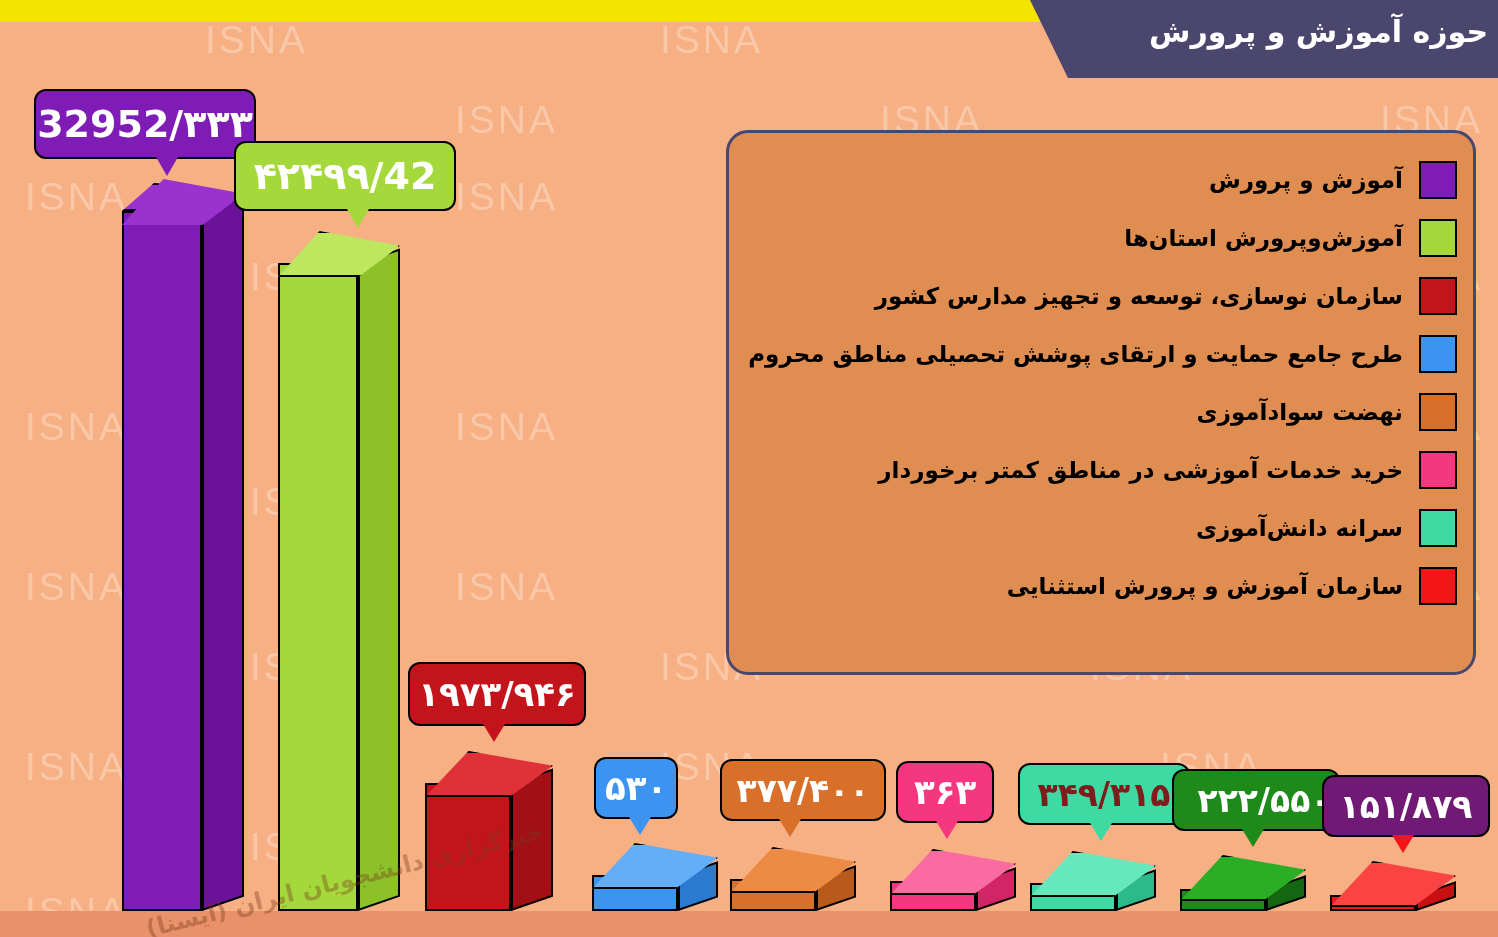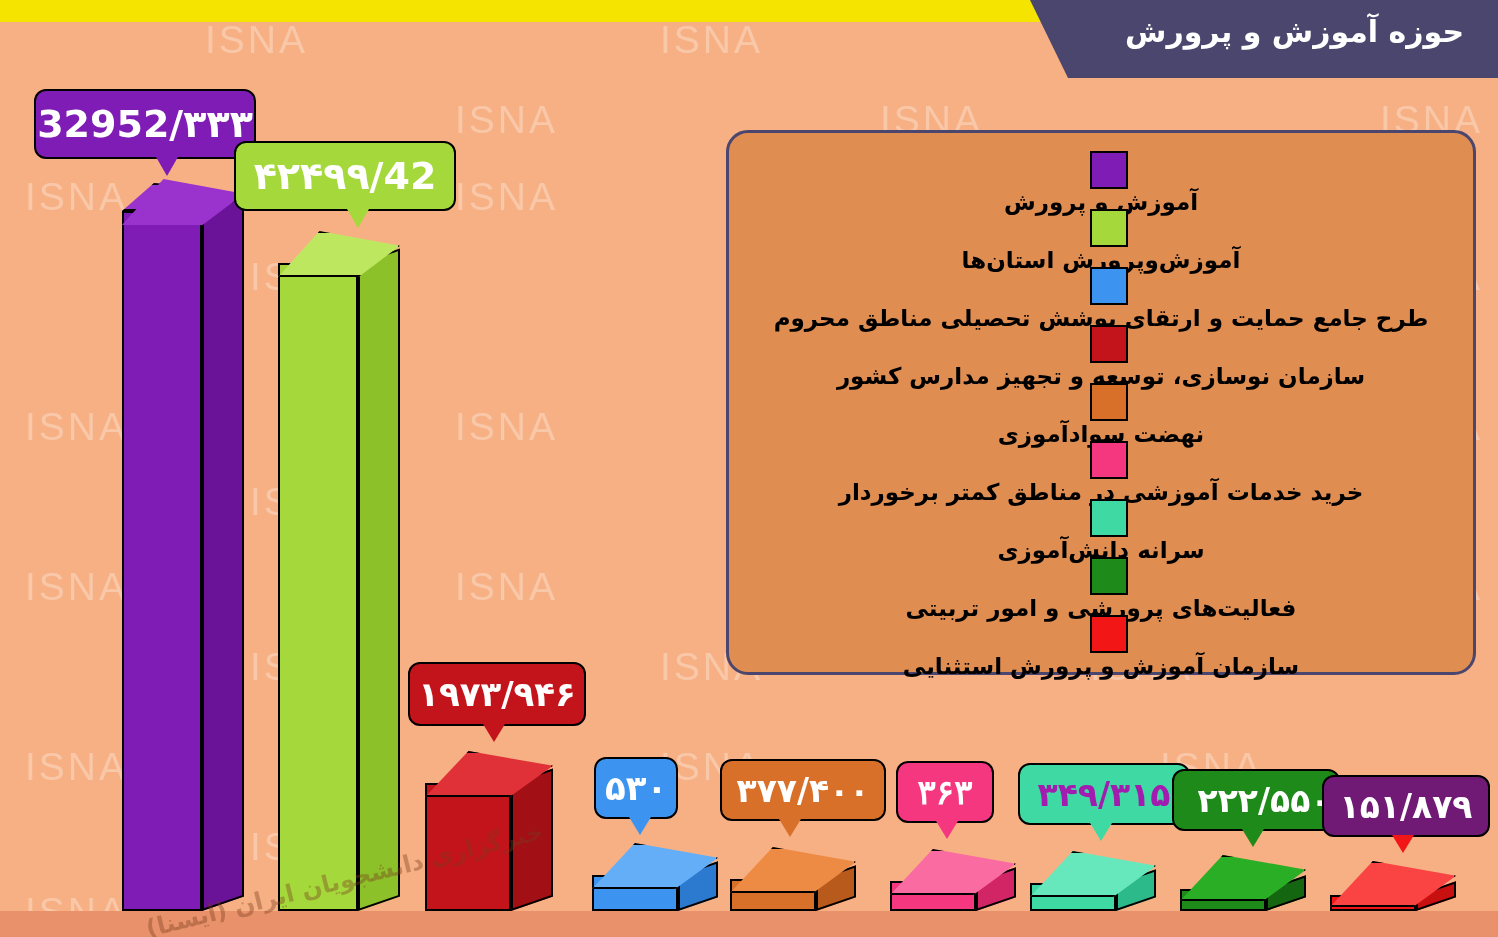--- a/index.html
+++ b/index.html
@@ -19,21 +19,21 @@
   }
   #title-bar{
     position:absolute;right:0;top:0;width:430px;height:78px;
     background:#4A466E;
   }
   #title-bar .notch{
     position:absolute;left:-38px;top:0;width:0;height:0;
     border-top:78px solid #4A466E;border-left:38px solid transparent;
   }
   #title-text{
-    position:absolute;right:34px;top:14px;
+    position:absolute;right:10px;top:14px;
     color:#ffffff;font-size:30px;font-weight:bold;
     letter-spacing:0px;direction:rtl;
   }
   
   .wm{
     position:absolute;color:rgba(255,255,255,0.30);
     font-size:39px;font-weight:normal;letter-spacing:3px;
     font-family:"Liberation Sans",sans-serif;pointer-events:none;
   }
   #isna-diag{
@@ -47,21 +47,21 @@
     position:absolute;left:0;bottom:0;width:1498px;height:26px;
     background:#E8916A;
   }
   
   #legend{
     position:absolute;right:22px;top:130px;width:750px;height:545px;
     background:#E08D52;border:3px solid #4A466E;border-radius:22px;
     box-sizing:border-box;padding:18px 16px 0 16px;
   }
   .legend-row{
-    display:flex;flex-direction:column;align-items:center;
+    display:flex;flex-direction:row;align-items:center;
     justify-content:flex-start;height:58px;
   }
   .legend-swatch{
     width:34px;height:34px;border:2px solid #000;flex:0 0 auto;
     margin-left:16px;
   }
   .legend-label{
     color:#000;font-size:23px;font-weight:bold;direction:rtl;
     text-align:right;white-space:nowrap;
   }
@@ -78,21 +78,21 @@
     position:absolute;border:2px solid #000;border-radius:12px;
     color:#fff;font-weight:bold;white-space:nowrap;
     display:flex;align-items:center;justify-content:center;
     box-sizing:border-box;
   }
   .callout .tail{
     position:absolute;left:50%;bottom:-17px;margin-left:-11px;
     width:0;height:0;border-left:11px solid transparent;
     border-right:11px solid transparent;
   }
-  .callout.dark-txt{color:#a21caf;}
+  .callout.dark-txt{color:#7f1d1d;}
 </style>
 </head>
 <body>
 
 <div class="wm" style="left:205px;top:18px;">ISNA</div>
 <div class="wm" style="left:455px;top:98px;">ISNA</div>
 <div class="wm" style="left:660px;top:18px;">ISNA</div>
 <div class="wm" style="left:880px;top:98px;">ISNA</div>
 <div class="wm" style="left:1160px;top:18px;">ISNA</div>
 <div class="wm" style="left:1380px;top:98px;">ISNA</div>
@@ -128,42 +128,38 @@
 <div id="legend">
   <div class="legend-row">
     <div class="legend-swatch" style="background:#7F1CB5"></div>
     <div class="legend-label">آموزش و پرورش</div>
   </div>
   <div class="legend-row">
     <div class="legend-swatch" style="background:#A5D93B"></div>
     <div class="legend-label">آموزش‌وپرورش استان‌ها</div>
   </div>
   <div class="legend-row">
+    <div class="legend-swatch" style="background:#C3141B"></div>
+    <div class="legend-label">سازمان نوسازی، توسعه و تجهیز مدارس کشور</div>
+  </div>
+  <div class="legend-row">
     <div class="legend-swatch" style="background:#3C94F0"></div>
     <div class="legend-label">طرح جامع حمایت و ارتقای پوشش تحصیلی مناطق محروم</div>
   </div>
   <div class="legend-row">
-    <div class="legend-swatch" style="background:#C3141B"></div>
-    <div class="legend-label">سازمان نوسازی، توسعه و تجهیز مدارس کشور</div>
-  </div>
-  <div class="legend-row">
     <div class="legend-swatch" style="background:#D9702A"></div>
     <div class="legend-label">نهضت سوادآموزی</div>
   </div>
   <div class="legend-row">
     <div class="legend-swatch" style="background:#F4377F"></div>
     <div class="legend-label">خرید خدمات آموزشی در مناطق کمتر برخوردار</div>
   </div>
   <div class="legend-row">
     <div class="legend-swatch" style="background:#3FD9A4"></div>
     <div class="legend-label">سرانه دانش‌آموزی</div>
-  </div>
-  <div class="legend-row">
-    <div class="legend-swatch" style="background:#1D8A19"></div>
-    <div class="legend-label">فعالیت‌های پرورشی و امور تربیتی</div>
   </div>
   <div class="legend-row">
     <div class="legend-swatch" style="background:#F21616"></div>
     <div class="legend-label">سازمان آموزش و پرورش استثنایی</div>
   </div>
 </div>
 
 <div id="chart">
 
   <div class="bar-group" style="left:122px;width:135px;height:740px;">
@@ -226,21 +222,21 @@
       <span class="tail" style="border-top:18px solid #D9702A;bottom:-18px;left:42%;"></span>
     </div>
   </div>
 
   <div class="bar-group" style="left:890px;width:130px;height:115px;">
     <div class="box" style="left:0;width:130px;height:85px;">
       <div class="face-front" style="left:0;bottom:0;width:86px;height:30px;background:#F4377F;"></div>
       <div class="face-side" style="left:86px;bottom:0;width:40px;height:30px;background:#D22566;transform:skewY(-19deg);transform-origin:left bottom;"></div>
       <div class="face-top" style="left:0;bottom:16px;width:126px;height:46px;background:#FA6CA1;clip-path:polygon(0 100%,34% 0,100% 32%,66% 100%);"></div>
     </div>
-    <div class="callout" style="left:6px;bottom:88px;width:98px;height:62px;background:#F4377F;font-size:34px;font-family:Liberation Serif, serif;">
+    <div class="callout" style="left:6px;bottom:88px;width:98px;height:62px;background:#F4377F;font-size:34px;">
       <span>۳۶۳</span>
       <span class="tail" style="border-top:18px solid #F4377F;bottom:-18px;left:52%;"></span>
     </div>
   </div>
 
   <div class="bar-group" style="left:1030px;width:130px;height:115px;">
     <div class="box" style="left:0;width:130px;height:85px;">
       <div class="face-front" style="left:0;bottom:0;width:86px;height:28px;background:#3FD9A4;"></div>
       <div class="face-side" style="left:86px;bottom:0;width:40px;height:28px;background:#2DBA8A;transform:skewY(-19deg);transform-origin:left bottom;"></div>
       <div class="face-top" style="left:0;bottom:14px;width:126px;height:46px;background:#66E8BC;clip-path:polygon(0 100%,34% 0,100% 32%,66% 100%);"></div>

